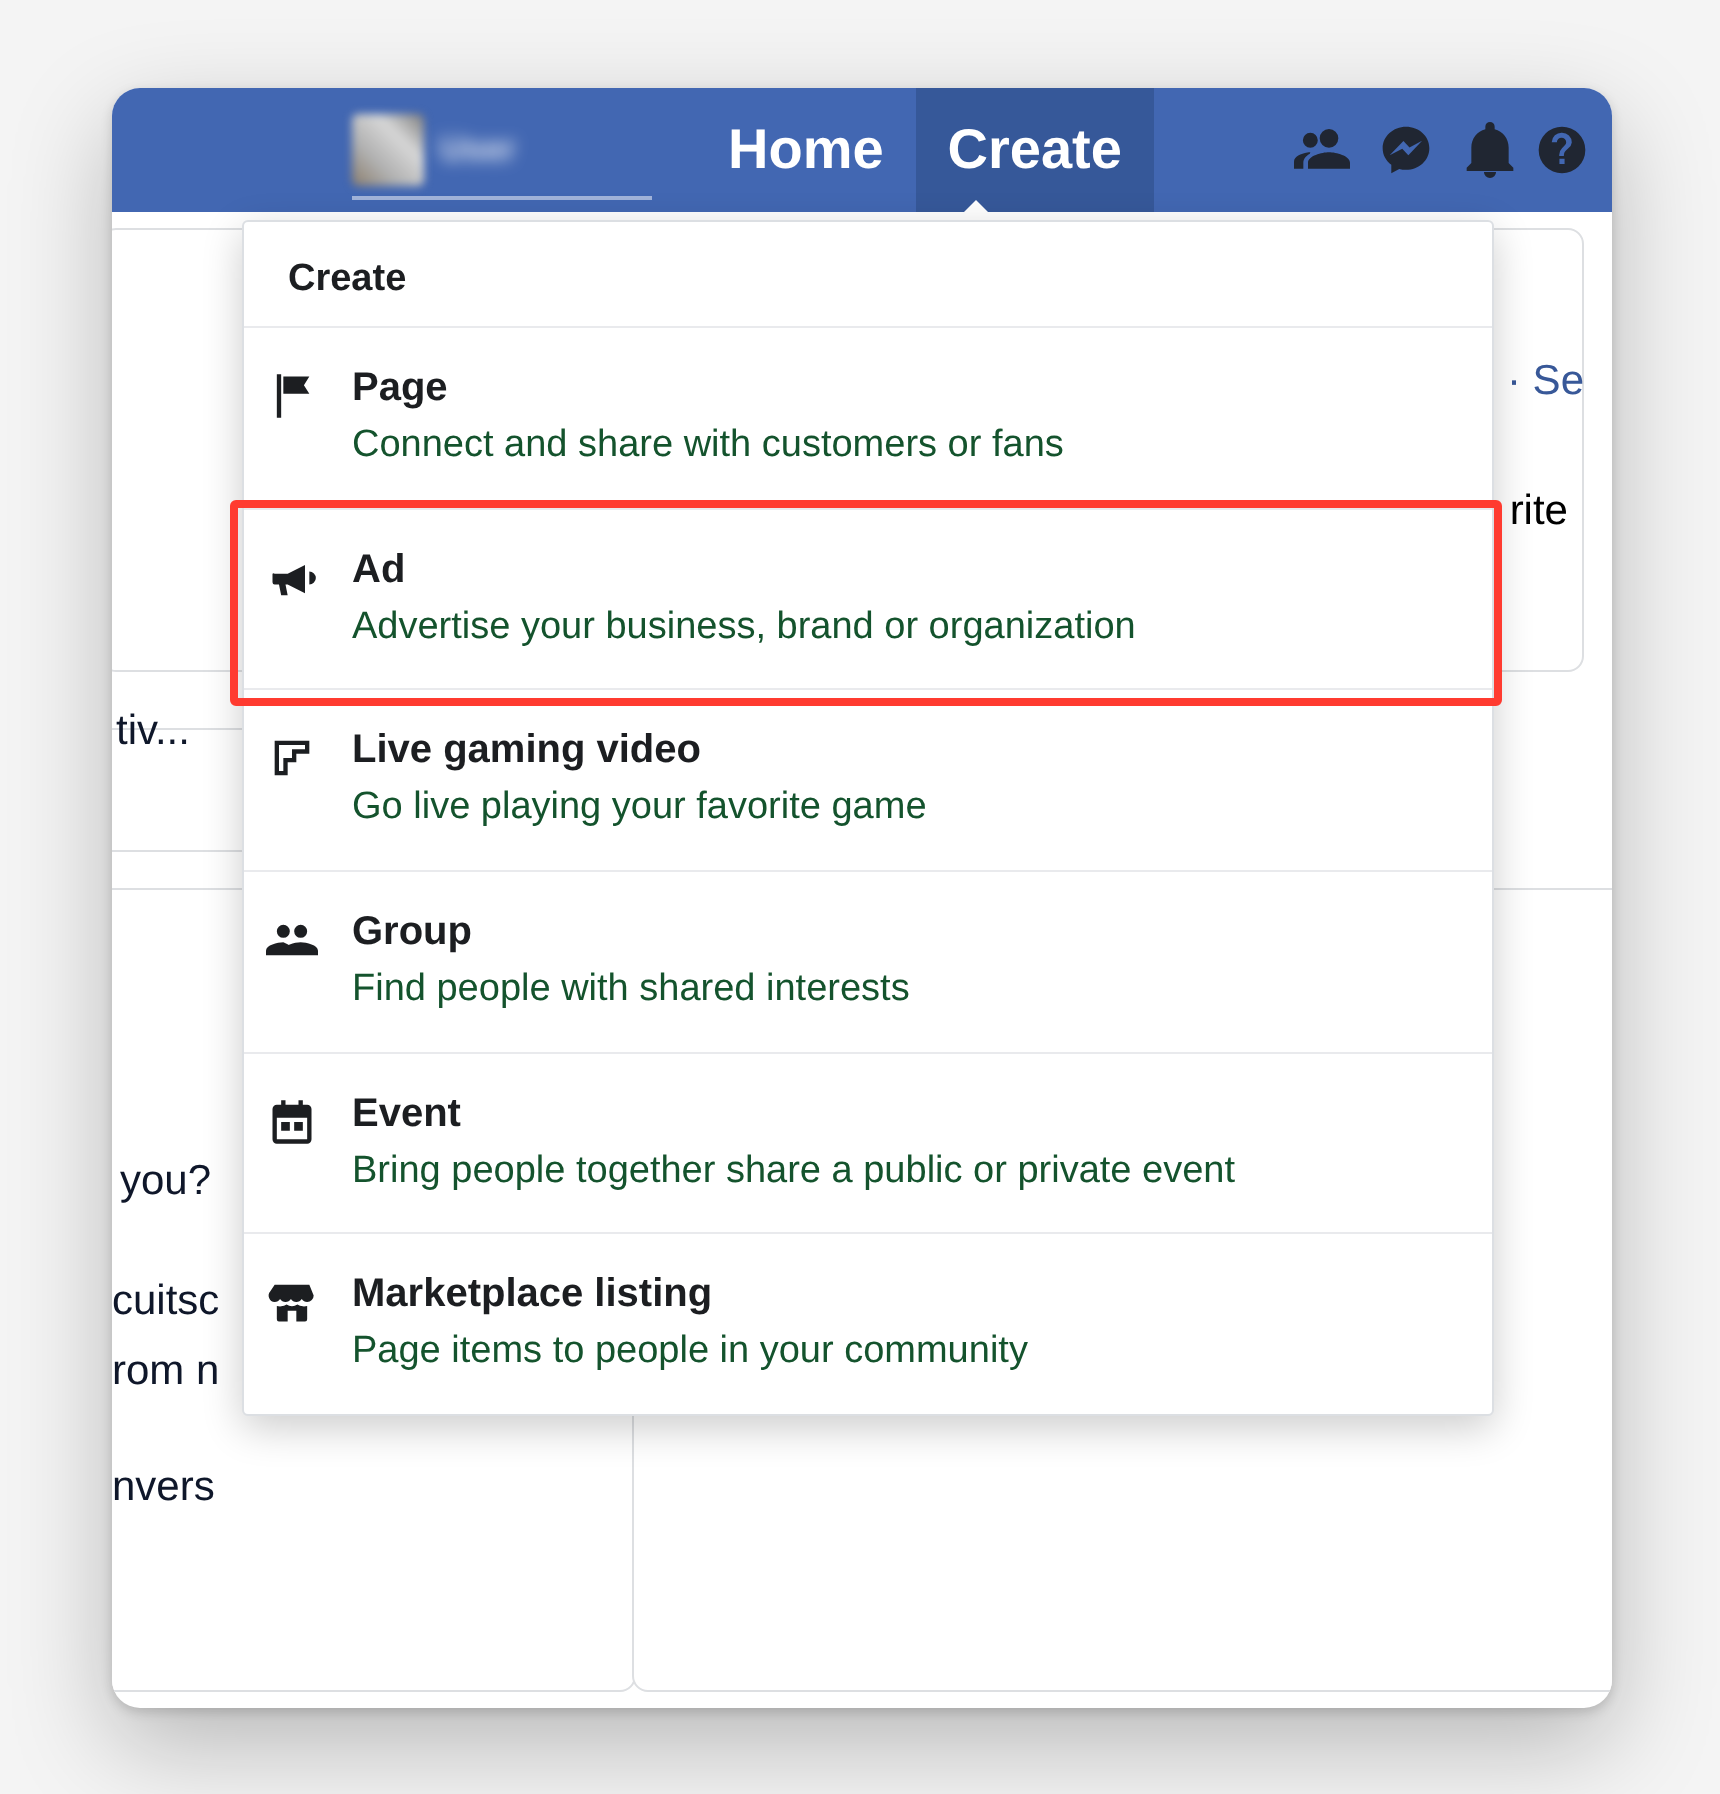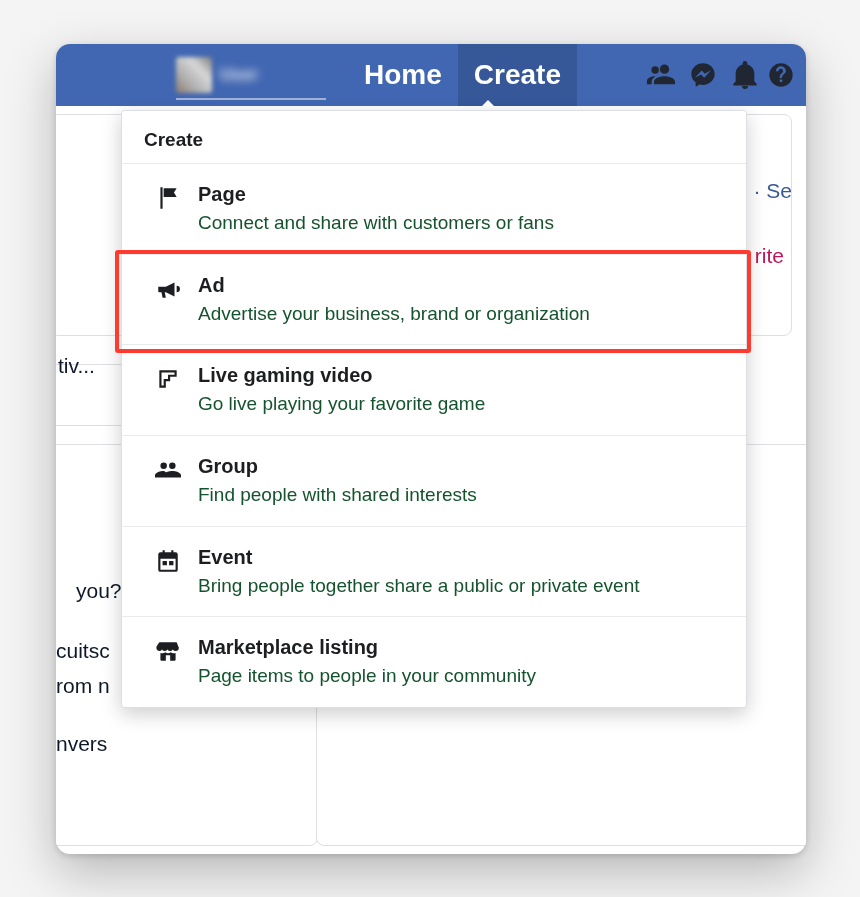--- a/index.html
+++ b/index.html
@@ -39,37 +39,37 @@
   .nav-icon svg { fill:#1c1e21; width:28px; height:28px; }
   .nav-arrow {
     position:absolute; top:56px; left:422px; width:0; height:0;
     border-left:10px solid transparent; border-right:10px solid transparent;
     border-bottom:10px solid #fff;
   }
 
   
   .bgtext { position:absolute; color:#0f172a; font-size:21px; }
   .bgtext.link { color:#385898; }
-  .bgtext.muted { color:#be185d; }
+  .bgtext.muted { color:#000000; }
 
   
   .bgcard { position:absolute; background:#fff; border:1px solid #dddfe2; border-radius:8px; }
 
   
   .dropdown {
     position:absolute; left:65px; top:66px; width:624px;
     background:#fff; border:1px solid #dcdfe3; border-radius:3px;
     box-shadow: 0 6px 20px rgba(0,0,0,0.20);
   }
   .dd-header {
     padding:18px 22px 12px 22px; font-size:19px; font-weight:700; color:#1c1e21;
     border-bottom:1px solid #e9eaed;
   }
   .dd-item {
-    display:flex; align-items:flex-start; padding:18px 32px;
+    display:flex; align-items:flex-start; padding:18px 10px;
     border-bottom:1px solid #e9eaed;
   }
   .dd-item:last-child { border-bottom:none; }
   .dd-icon {
     width:28px; height:28px; flex:0 0 28px; margin-right:16px; margin-top:2px;
     display:flex; align-items:center; justify-content:center;
   }
   .dd-icon svg { width:26px; height:26px; fill:#1c1e21; }
   .dd-text { flex:1; }
   .dd-title { font-size:20px; font-weight:700; color:#1c1e21; line-height:1.25; }
@@ -86,21 +86,21 @@
  <div class="frame">
 
    <div class="bgcard" style="left:-6px; top:70px; width:740px; height:220px;"></div>
    <div class="bgcard" style="left:-20px; top:320px; width:280px; height:60px;"></div>
    <div class="bgcard" style="left:-20px; top:400px; width:280px; height:400px;"></div>
    <div class="bgcard" style="left:260px; top:400px; width:520px; height:400px;"></div>
 
    <div class="bgtext link" style="right:14px; top:135px;">e · Se</div>
    <div class="bgtext muted" style="right:22px; top:200px;">rite</div>
    <div class="bgtext" style="left:2px;  top:310px;">tiv...</div>
-   <div class="bgtext" style="left:4px;  top:535px;margin-left:16px;">you?</div>
+   <div class="bgtext" style="left:4px;  top:535px;">you?</div>
    <div class="bgtext" style="left:0px;  top:595px;">cuitsc</div>
    <div class="bgtext" style="left:0px;  top:630px;">rom n</div>
    <div class="bgtext" style="left:0px;  top:688px;">nvers</div>
 
    <div class="navbar">
      <div class="profile">
        <div class="avatar-square"></div>
        <span class="profile-name">User</span>
      </div>
      <div style="width:170px"></div>

